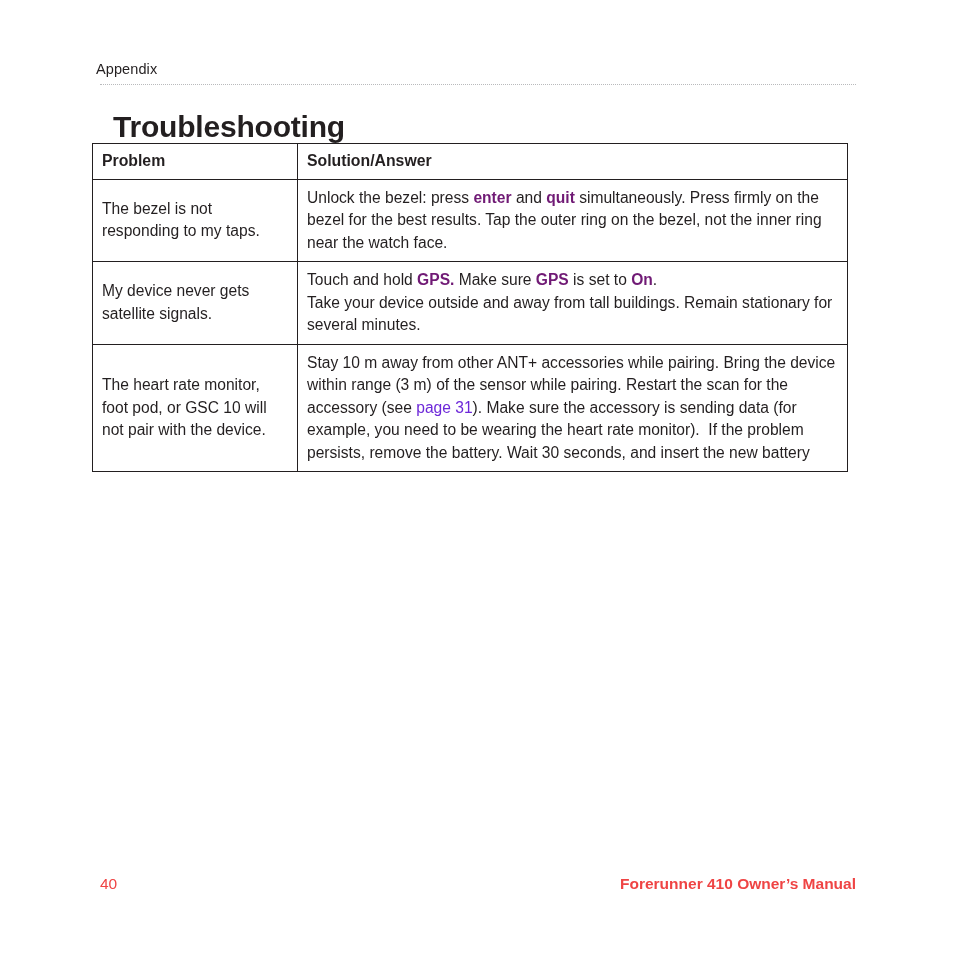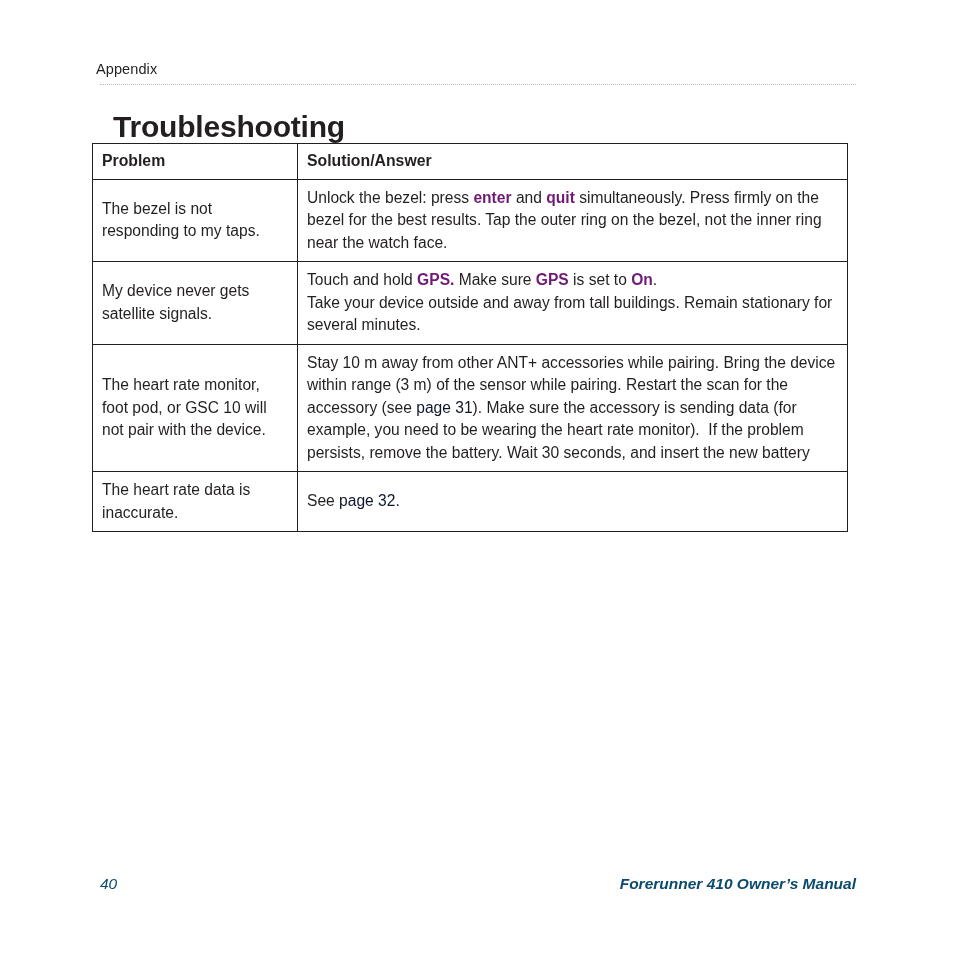--- a/index.html
+++ b/index.html
@@ -92,38 +92,37 @@
   td.problem { vertical-align: middle; margin-top: 36px; }
   td.solution { vertical-align: middle; }
   td.solution p {
     margin: 0;
   }
   .kw {
     font-weight: bold;
     color: #701a75;
   }
   .xref {
-    color: #0f172a;
+    color: #6d28d9;
   }
 
   
   .footer {
     position: absolute;
     left: 100px;
     top: 874px;
     width: 756px;
     display: flex;
     justify-content: space-between;
     align-items: baseline;
   }
   .folio, .manual-name {
     font-size: 15.5px;
     line-height: 20px;
-    font-style: italic;
-    color: #0c4a6e;
+    color: #ef4444;
   }
   .manual-name { font-weight: bold; }
 </style>
 </head>
 <body>
 
 <div class="page">
 
   <div class="runhead">
     <span class="runhead-label">Appendix</span>
@@ -157,26 +156,20 @@
               <p><span>Touch and hold </span><span class="kw">GPS.</span><span> Make sure </span><span class="kw">GPS</span><span> is set to </span><span class="kw">On</span><span>.</span></p>
               <p><span>Take your device outside and away from tall buildings. Remain stationary for several minutes.</span></p>
             </td>
           </tr>
           <tr>
             <td class="problem">The heart rate monitor, foot pod, or GSC 10 will not pair with the device.</td>
             <td class="solution">
               <p><span>Stay 10 m away from other ANT+ accessories while pairing. Bring the device within range (3 m) of the sensor while pairing. Restart the scan for the accessory (see </span><span class="xref">page 31</span><span>). Make sure the accessory is sending data (for example, you need to be wearing the heart rate monitor).&nbsp; If the problem persists, remove the battery. Wait 30 seconds, and insert the new battery</span></p>
             </td>
           </tr>
-          <tr>
-            <td class="problem">The heart rate data is inaccurate.</td>
-            <td class="solution">
-              <p><span>See </span><span class="xref">page 32</span><span>.</span></p>
-            </td>
-          </tr>
         </tbody>
     </table>
   </div>
 
   <div class="footer">
     <span class="folio">40</span>
     <span class="manual-name">Forerunner 410 Owner’s Manual</span>
   </div>
 
 </div>

